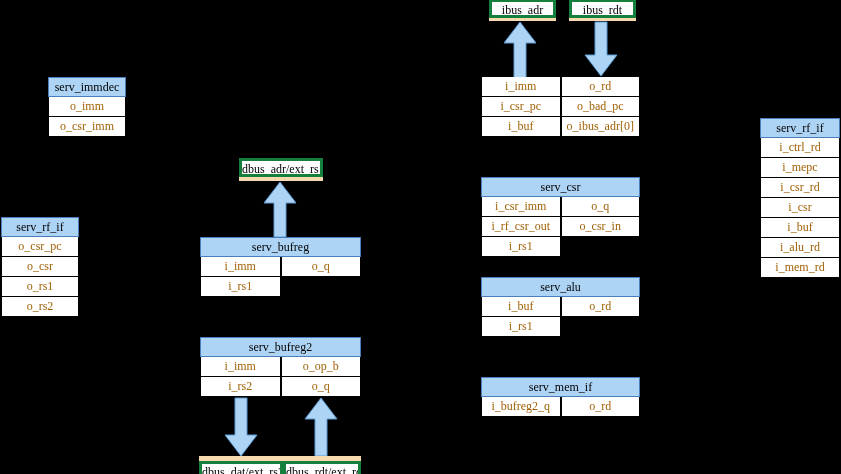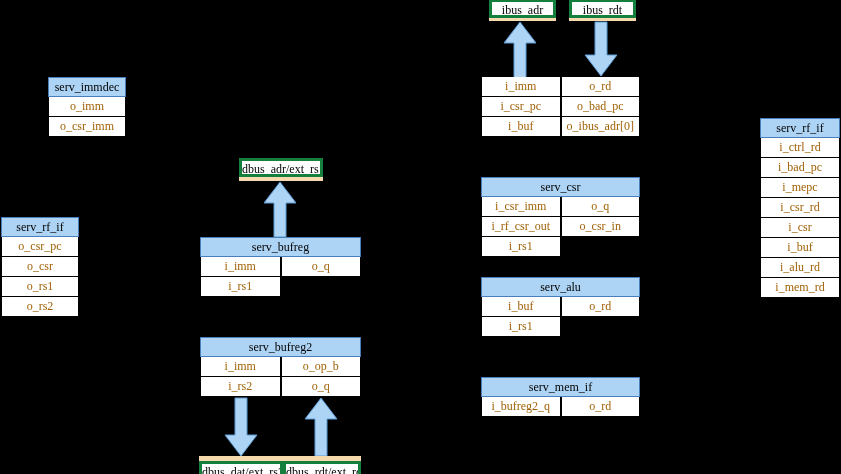--- a/index.html
+++ b/index.html
@@ -246,23 +246,20 @@
       <div class="port-cell half">o_rd</div>
     </div>
   </div>
 
   <div class="block" style="left:760px; top:118px; width:80px;">
     <div class="block-header">serv_rf_if</div>
     <div class="port-row">
       <div class="port-cell full">i_ctrl_rd</div>
     </div>
     <div class="port-row">
-      <div class="port-cell full">i_bad_pc</div>
-    </div>
-    <div class="port-row">
       <div class="port-cell full">i_mepc</div>
     </div>
     <div class="port-row">
       <div class="port-cell full">i_csr_rd</div>
     </div>
     <div class="port-row">
       <div class="port-cell full">i_csr</div>
     </div>
     <div class="port-row">
       <div class="port-cell full">i_buf</div>

